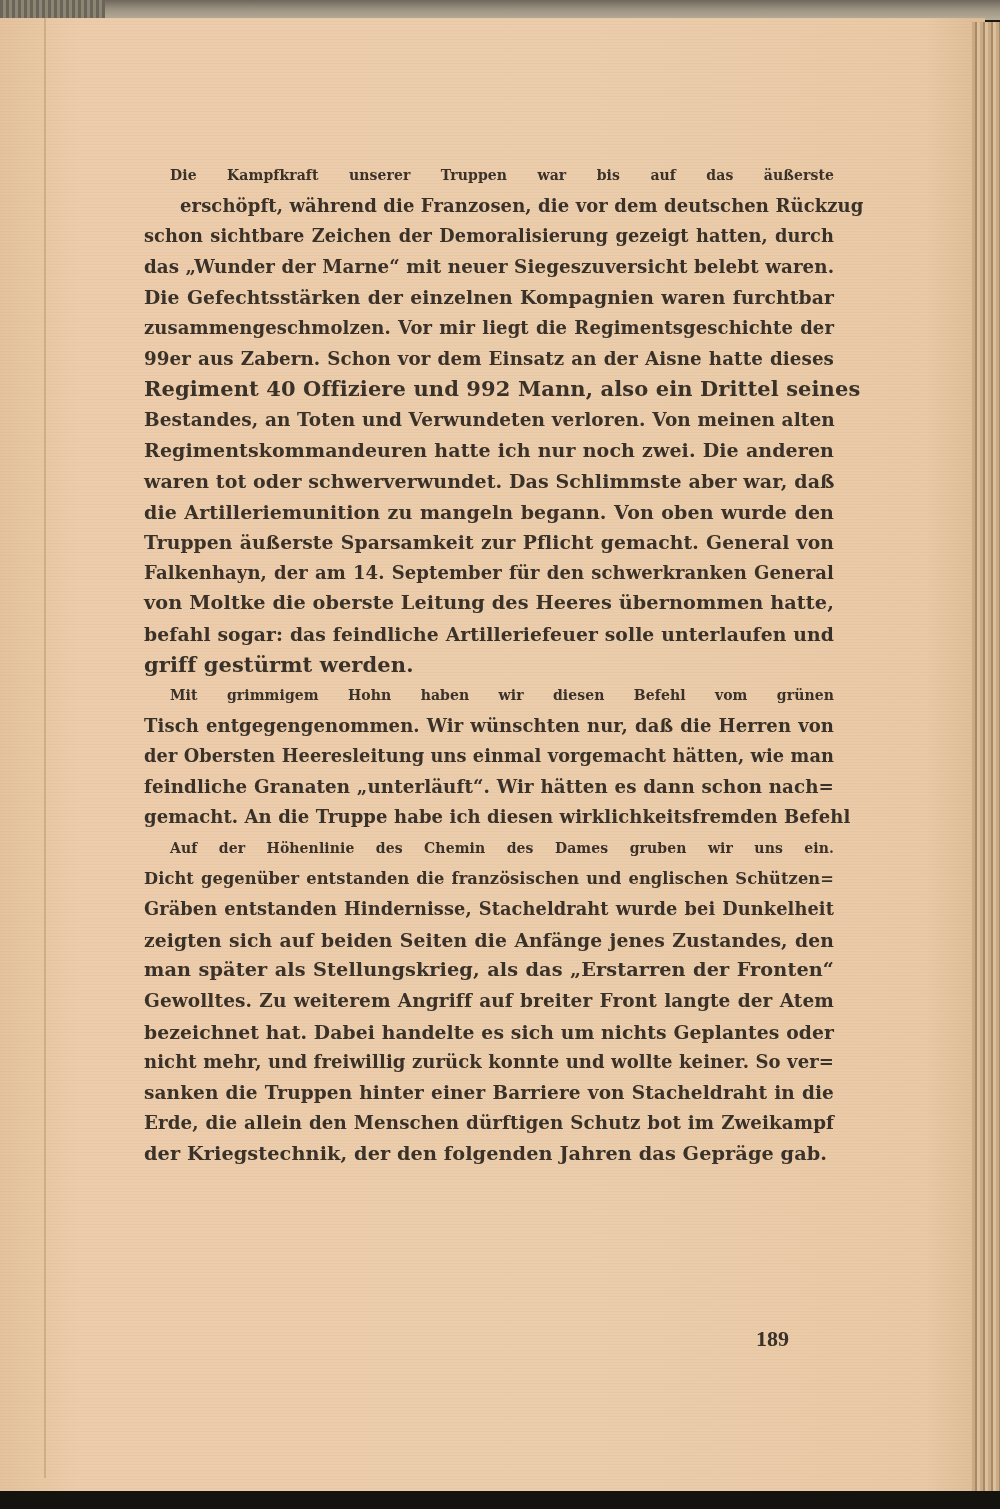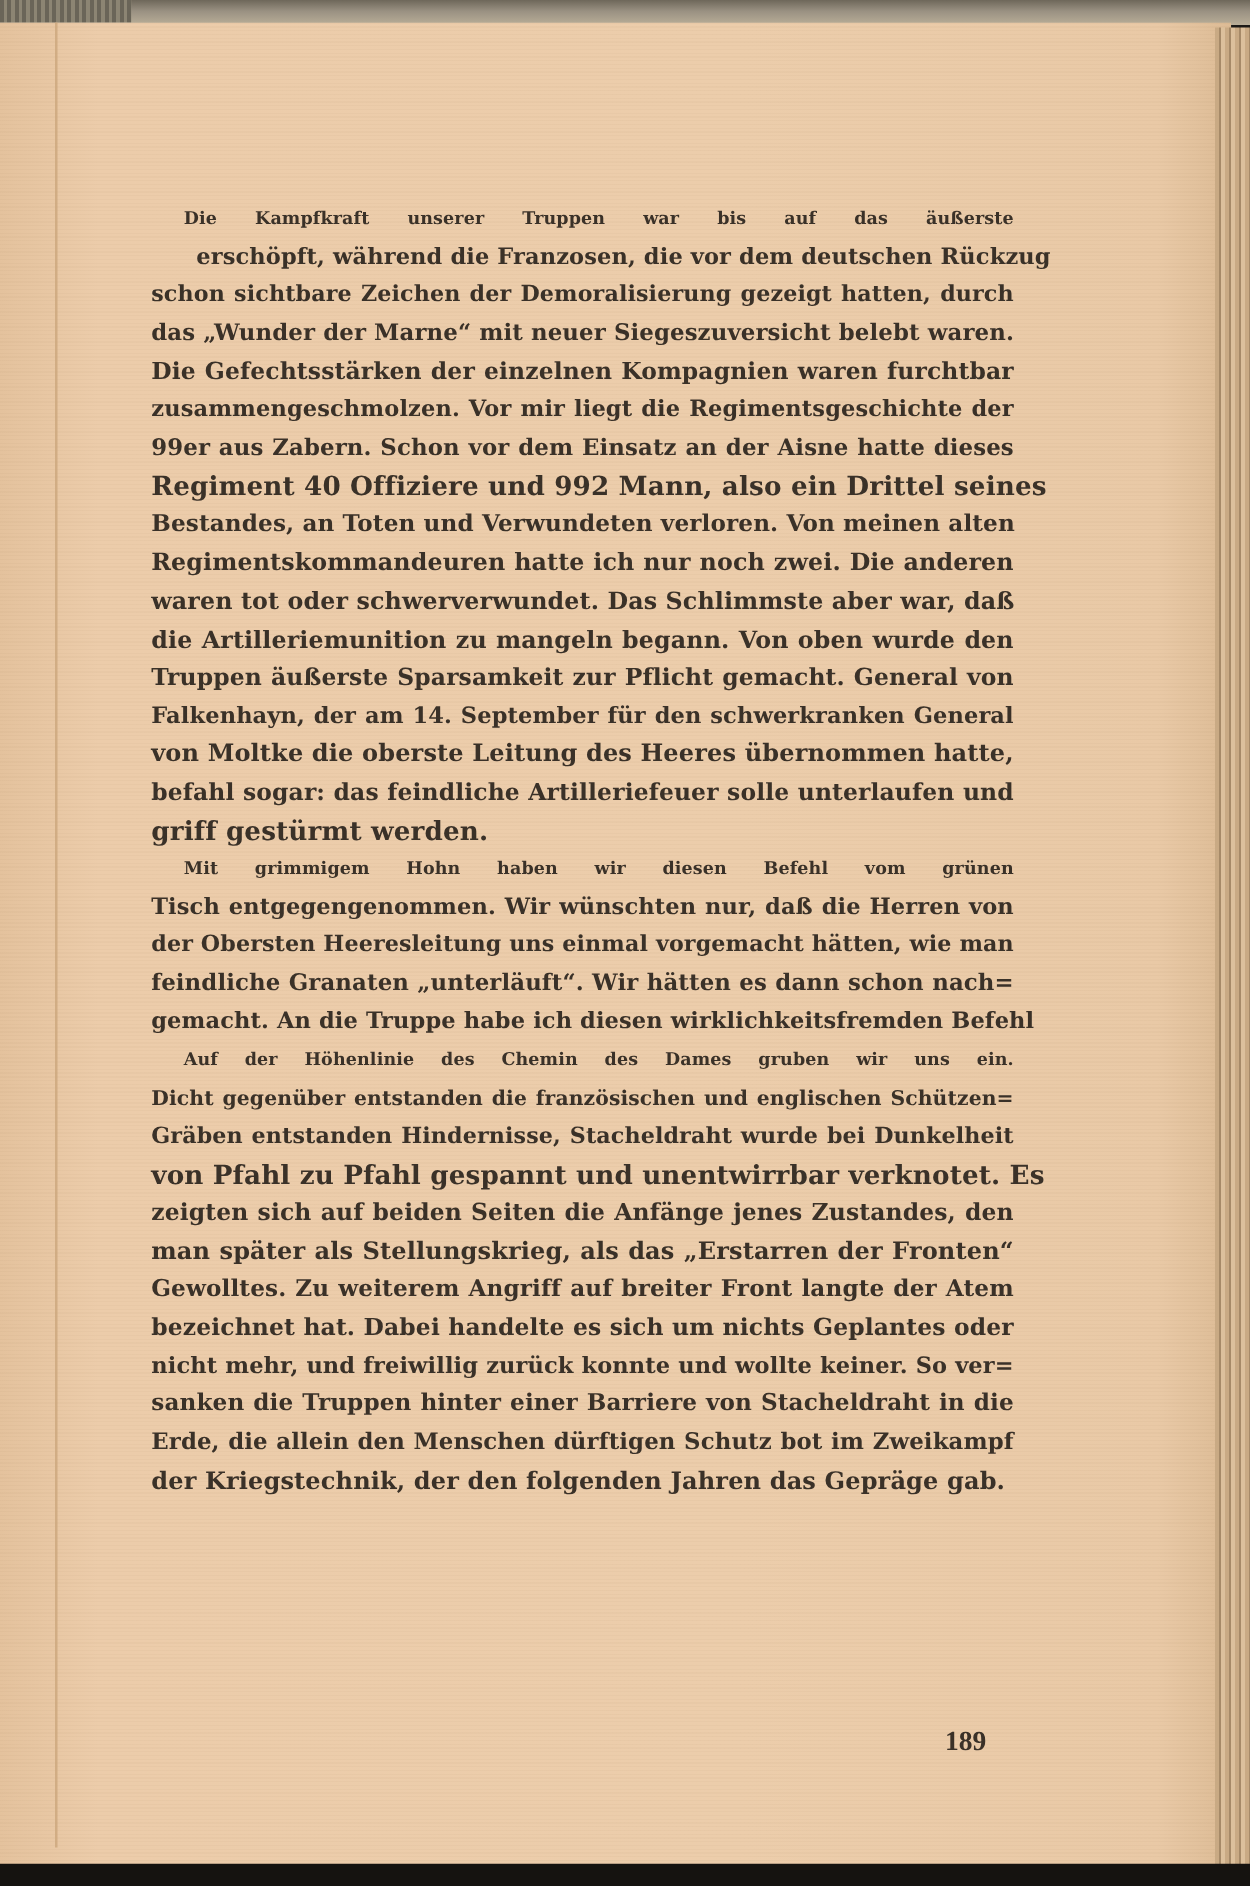--- a/index.html
+++ b/index.html
@@ -49,21 +49,21 @@
     background: repeating-linear-gradient(90deg, #c9aa84 0 3px, #a68a68 3px 5px, #dcc09c 5px 8px);
   }
   .bottom-shadow {
     position: absolute;
     left: 0; bottom: 0;
     width: 1000px; height: 18px;
     background: #151310;
   }
   .text-block {
     position: absolute;
-    left: 121px;
+    left: 144px;
     top: 160px;
     width: 690px;
   }
   .line {
     display: block;
     height: 30.6px;
     line-height: 30.6px;
     font-family: "DejaVu Serif", serif;
     font-size: 21px;
     font-weight: bold;
@@ -75,21 +75,21 @@
   }
   .line.indent {
     padding-left: 26px;
   }
   .line.last {
     text-align-last: left;
   }
   .page-number {
     position: absolute;
     left: 756px;
-    top: 1380px;
+    top: 1326px;
     font-family: "Liberation Serif", serif;
     font-size: 22px;
     font-weight: bold;
     color: #3a3128;
   }
 </style>
 </head>
 <body>
 
 <div class="top-binding"></div>
@@ -123,21 +123,20 @@
     <span class="line indent" style="font-size: 14px;">Mit grimmigem Hohn haben wir diesen Befehl vom grünen</span>
     <span class="line" style="font-size: 18px;">Tisch entgegengenommen. Wir wünschten nur, daß die Herren von</span>
     <span class="line" style="font-size: 17.75px;">der Obersten Heeresleitung uns einmal vorgemacht hätten, wie man</span>
     <span class="line" style="font-size: 18.25px;">feindliche Granaten „unterläuft“. Wir hätten es dann schon nach=</span>
     <span class="line" style="font-size: 18px;">gemacht. An die Truppe habe ich diesen wirklichkeitsfremden Befehl</span>
   </div>
   <div>
     <span class="line indent" style="font-size: 14px;">Auf der Höhenlinie des Chemin des Dames gruben wir uns ein.</span>
     <span class="line" style="font-size: 16.25px;">Dicht gegenüber entstanden die französischen und englischen Schützen=</span>
     <span class="line" style="font-size: 17.75px;">Gräben entstanden Hindernisse, Stacheldraht wurde bei Dunkelheit</span>
-    <span class="line">von Pfahl zu Pfahl gespannt und unentwirrbar verknotet. Es</span>
     <span class="line" style="font-size: 18.75px;">zeigten sich auf beiden Seiten die Anfänge jenes Zustandes, den</span>
     <span class="line" style="font-size: 19.25px;">man später als Stellungskrieg, als das „Erstarren der Fronten“</span>
     <span class="line" style="font-size: 18.5px;">Gewolltes. Zu weiterem Angriff auf breiter Front langte der Atem</span>
     <span class="line" style="font-size: 18.75px;">bezeichnet hat. Dabei handelte es sich um nichts Geplantes oder</span>
     <span class="line" style="font-size: 18px;">nicht mehr, und freiwillig zurück konnte und wollte keiner. So ver=</span>
     <span class="line" style="font-size: 18.5px;">sanken die Truppen hinter einer Barriere von Stacheldraht in die</span>
     <span class="line" style="font-size: 18.25px;">Erde, die allein den Menschen dürftigen Schutz bot im Zweikampf</span>
     <span class="line last" style="font-size: 19.25px;">der Kriegstechnik, der den folgenden Jahren das Gepräge gab.</span>
   </div>
 </div>

